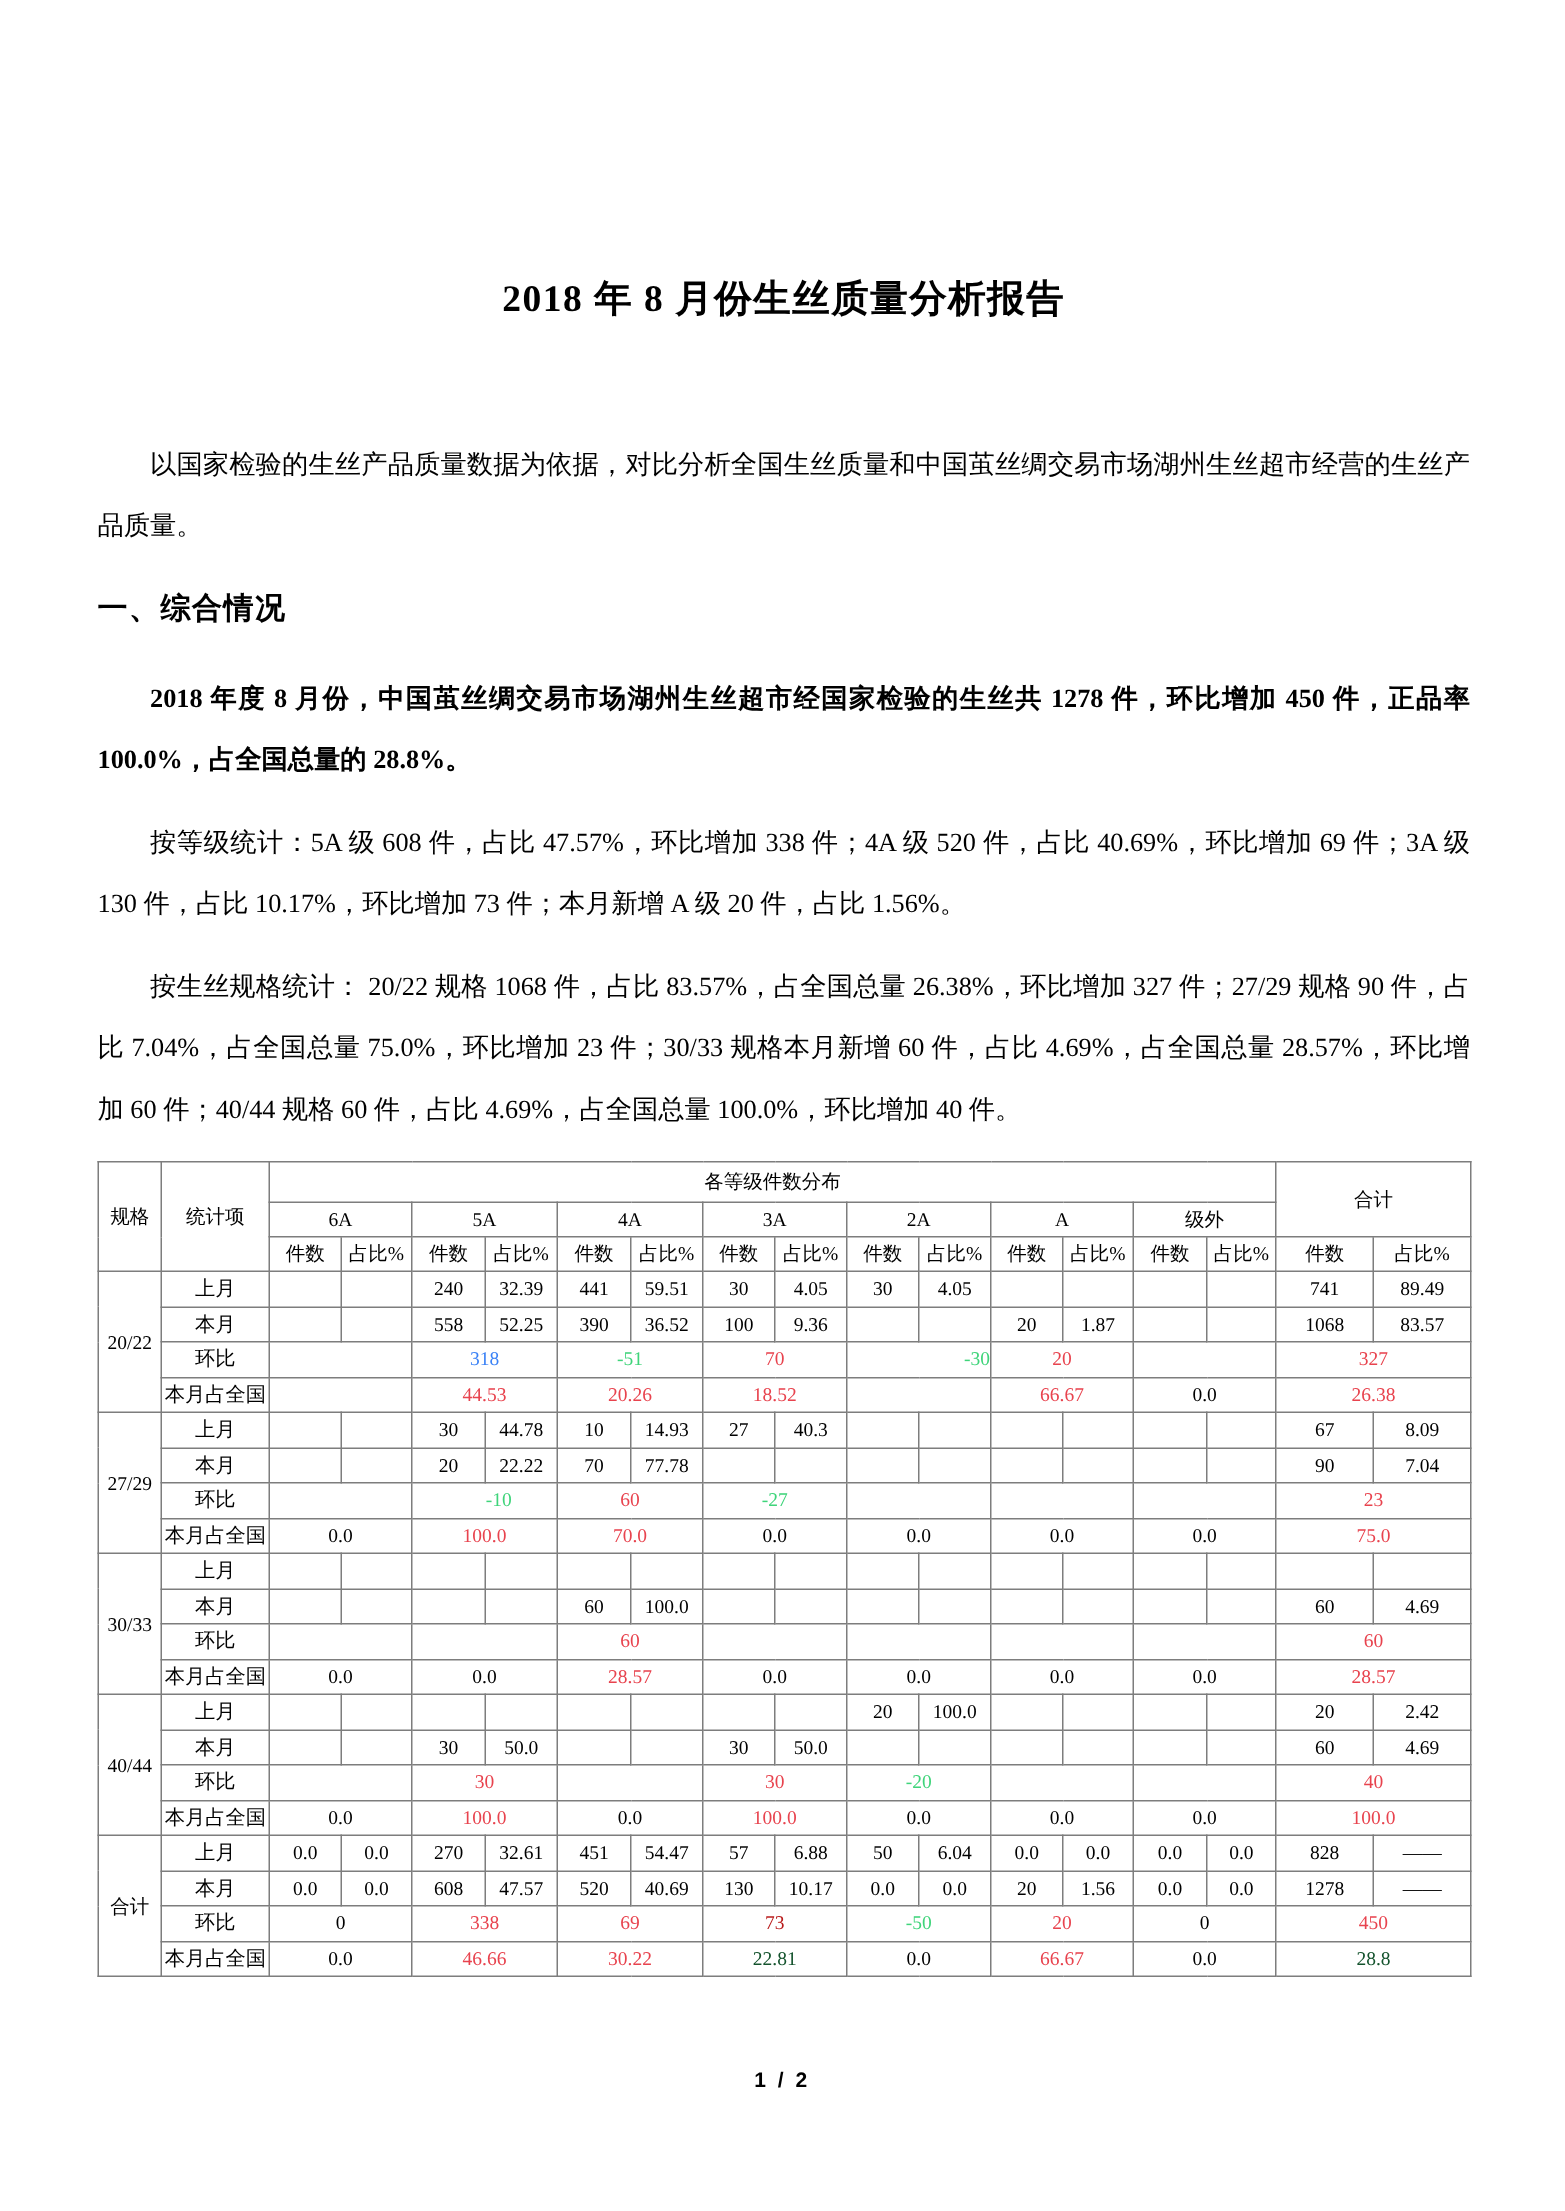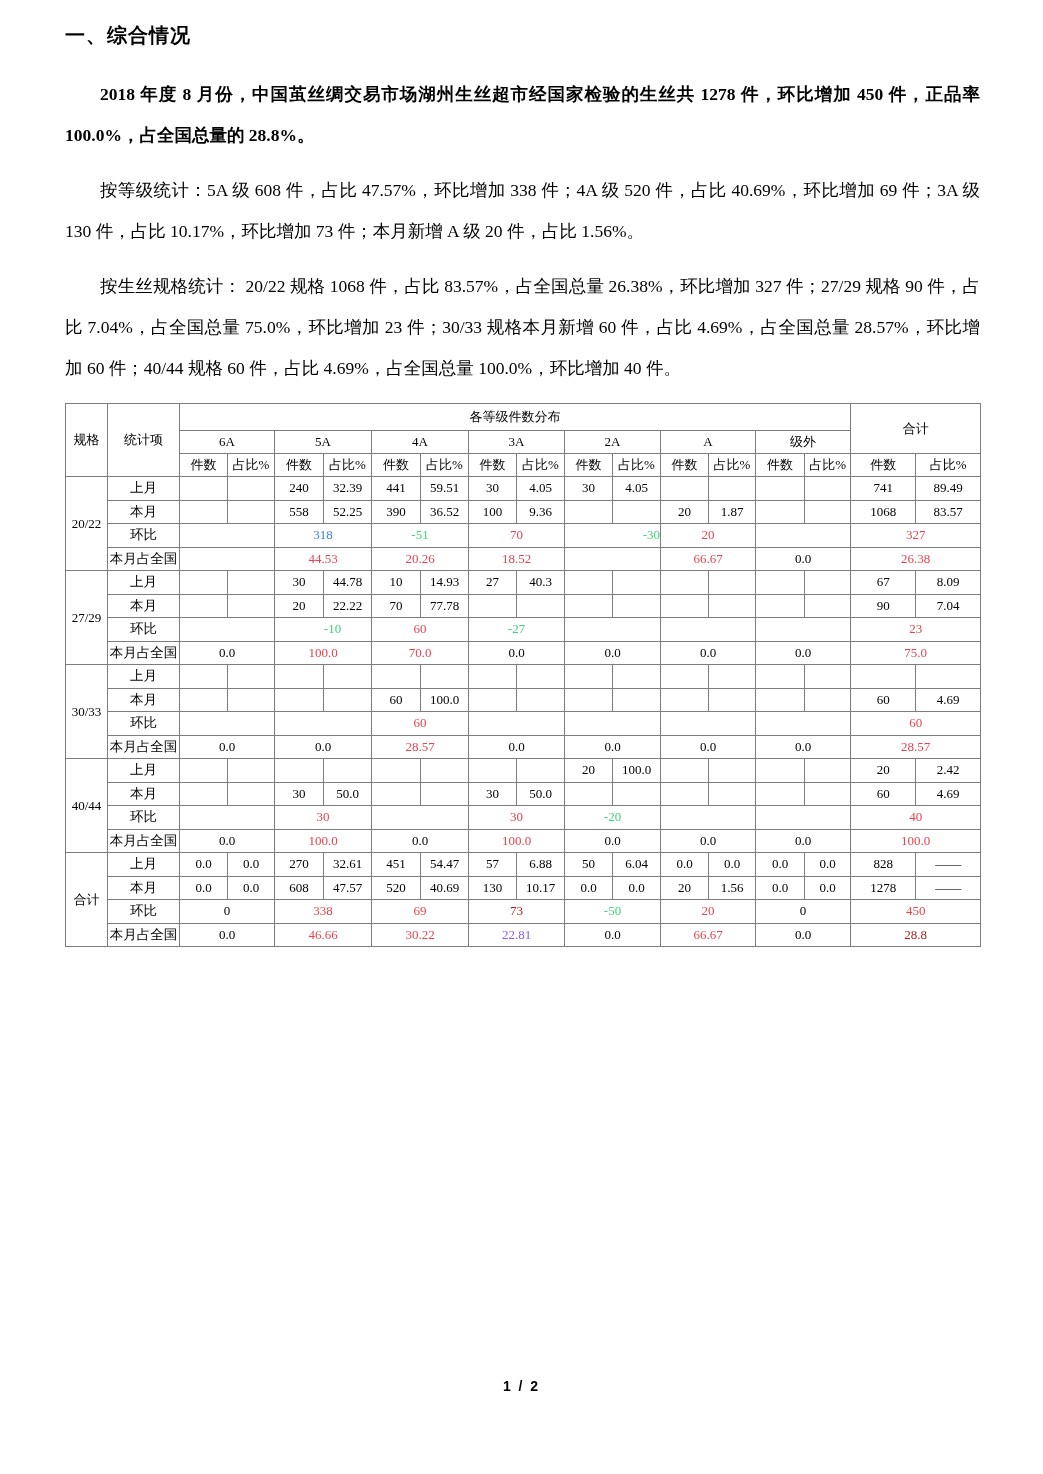--- a/index.html
+++ b/index.html
@@ -42,21 +42,23 @@
     position:absolute;left:0;right:0;bottom:80px;text-align:center;
     font-family:"Liberation Sans","DejaVu Sans",sans-serif;
     font-size:14px;font-weight:bold;letter-spacing:2px;
   }
 </style>
 </head>
 <body>
 
 <div class="page">
 
-
+  <h1 class="doc-title">2018 年 8 月份生丝质量分析报告</h1>
+
+  <p class="body-text intro">以国家检验的生丝产品质量数据为依据，对比分析全国生丝质量和中国茧丝绸交易市场湖州生丝超市经营的生丝产品质量。</p>
 
   <h2 class="section-heading">一、综合情况</h2>
 
   <p class="body-text p-a">2018 年度 8 月份，中国茧丝绸交易市场湖州生丝超市经国家检验的生丝共 1278 件，环比增加 450 件，正品率 100.0%，占全国总量的 28.8%。</p>
   <p class="body-text p-b">按等级统计：5A 级 608 件，占比 47.57%，环比增加 338 件；4A 级 520 件，占比 40.69%，环比增加 69 件；3A 级 130 件，占比 10.17%，环比增加 73 件；本月新增 A 级 20 件，占比 1.56%。</p>
   <p class="body-text p-c">按生丝规格统计： 20/22 规格 1068 件，占比 83.57%，占全国总量 26.38%，环比增加 327 件；27/29 规格 90 件，占比 7.04%，占全国总量 75.0%，环比增加 23 件；30/33 规格本月新增 60 件，占比 4.69%，占全国总量 28.57%，环比增加 60 件；40/44 规格 60 件，占比 4.69%，占全国总量 100.0%，环比增加 40 件。</p>
 
   <table class="stats">
     <colgroup>
       <col style="width:42px">
@@ -406,24 +408,24 @@
           <td colspan="2" style="color: rgb(63, 212, 122);">-50</td>
           <td colspan="2" style="color: rgb(232, 67, 78);">20</td>
           <td colspan="2">0</td>
           <td colspan="2" style="color: rgb(232, 67, 78);">450</td>
         </tr>
         <tr>
           <td class="rowlabel">本月占全国</td>
           <td colspan="2">0.0</td>
           <td colspan="2" style="color: rgb(232, 67, 78);">46.66</td>
           <td colspan="2" style="color: rgb(232, 67, 78);">30.22</td>
-          <td colspan="2" style="color: #8b5cf6;">22.81</td>
+          <td colspan="2" style="color: #14532d;">22.81</td>
           <td colspan="2">0.0</td>
           <td colspan="2" style="color: rgb(232, 67, 78);">66.67</td>
           <td colspan="2">0.0</td>
-          <td colspan="2" style="color: #b91c1c;">28.8</td>
+          <td colspan="2" style="color: #14532d;">28.8</td>
         </tr>
       </tbody>
   </table>
 
   <div class="page-footer">1 / 2</div>
 
 </div>
 
 </body></html>

